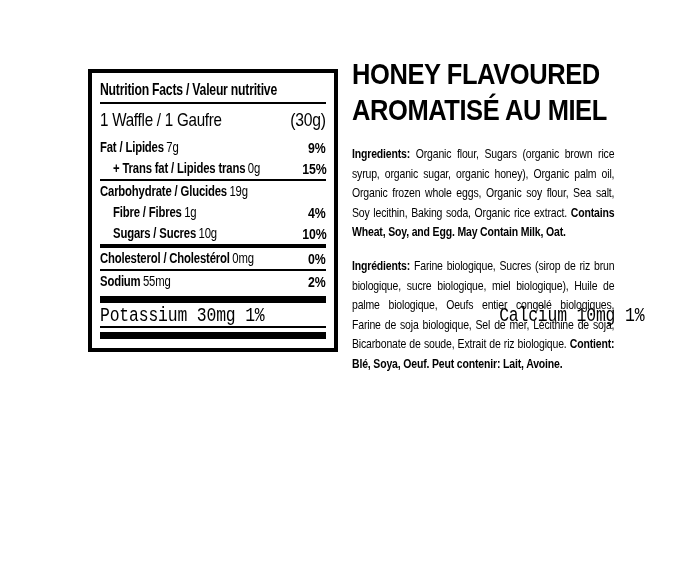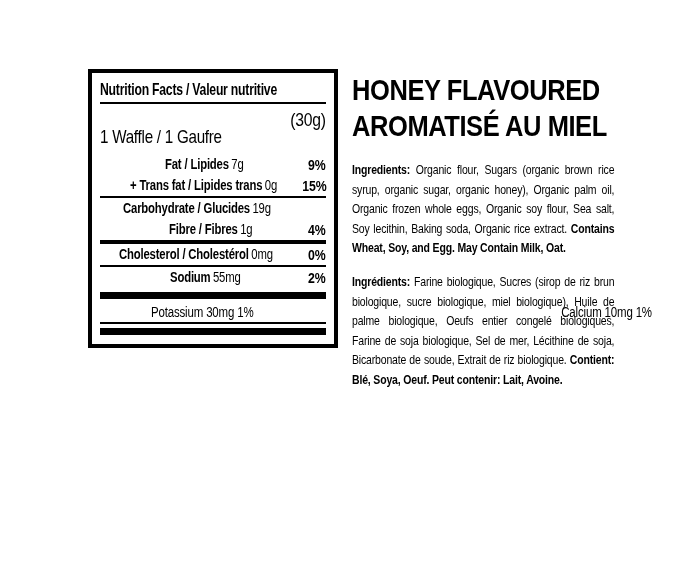--- a/index.html
+++ b/index.html
@@ -6,46 +6,46 @@
   body{width:700px;height:580px;font-family:"Liberation Sans",sans-serif;color:#000;}
   .canvas{position:relative;width:700px;height:580px;background:#fff;overflow:hidden;}
 
   
   .nfl{position:absolute;left:88px;top:69px;width:250px;border:4px solid #000;
        box-sizing:border-box;padding:7px 8px 7px;background:#fff;}
   .cell{display:inline-block;white-space:nowrap;transform-origin:0 50%;}
   .c82{transform:scaleX(0.82);}
   .nfl-title{border-bottom:2.5px solid #000;padding-bottom:3px;}
   .nfl-title .cell{font-size:16.5px;font-weight:bold;letter-spacing:-0.3px;transform:scaleX(0.74);}
-  .serving{position:relative;padding:22px 0 2px;font-size:18.5px;letter-spacing:-0.3px;height:24px;}
+  .serving{position:relative;padding:5px 0 2px;font-size:18.5px;letter-spacing:-0.3px;height:24px;}
   .serving .size{position:absolute;right:0;top:5px;display:inline-block;white-space:nowrap;
                  transform:scaleX(0.85);transform-origin:100% 50%;}
   .calrow{position:relative;margin-top:12px;height:34px;}
   .cal{font-size:21px;font-weight:bold;letter-spacing:-0.3px;border-bottom:3px solid #000;
        padding-bottom:3px;}
   .cal .amt{margin-left:5px;}
   .dv{position:absolute;right:0;bottom:3px;text-align:right;font-size:8.5px;line-height:10.5px;
       transform:scaleX(0.88);transform-origin:100% 100%;}
   .rows{margin-top:2px;}
-  .row{position:relative;padding:2.5px 0;font-size:13.8px;letter-spacing:-0.2px;line-height:16px;text-align:center;}
+  .row{position:relative;padding:2.5px 0;font-size:13.8px;letter-spacing:-0.2px;line-height:16px;}
   .row b{font-weight:bold;}
   .amt{margin-left:3px;font-weight:normal;}
   .pct{position:absolute;right:0;top:50%;font-size:14.5px;font-weight:bold;white-space:nowrap;
        transform:translateY(-50%) scaleX(0.85);transform-origin:100% 50%;}
   .indent{padding-left:13px;}
   .rule{border-top:2px solid #000;height:0;}
   .bar{height:7px;background:#000;margin:4px 0 2px;}
-  .mineral{font-size:14px;}
+  .mineral{font-size:20px;font-family:Liberation Mono, monospace;}
   .mineral .right{position:absolute;right:0;top:50%;display:inline-block;white-space:nowrap;
        transform:translateY(-50%) scaleX(0.82);transform-origin:100% 50%;}
   .fnotes{margin-top:4px;font-size:9.8px;line-height:12.5px;}
   .fnotes b{font-weight:bold;}
 
   
-  .right{position:absolute;left:352px;top:72px;width:262px;}
+  .right{position:absolute;left:352px;top:56px;width:262px;}
   .ptitle-line{font-size:30px;font-weight:bold;letter-spacing:-0.5px;line-height:36px;}
   .ptitle-line .cell{transform:scaleX(0.85);}
   .ing{width:330px;transform:scaleX(0.795);transform-origin:0 0;text-align:justify;
        font-size:13.2px;line-height:19.6px;letter-spacing:-0.2px;margin:0;}
   .ing b{font-weight:bold;}
   .ing-en{margin-top:16px;}
   .ing-fr{margin-top:14px;}
 </style>
 </head>
 <body>
@@ -80,20 +80,24 @@
 
       <div class="row">
         <span class="cell c82"><b>Carbohydrate / Glucides</b><span class="amt">19g</span></span>
       </div>
 
       <div class="row indent">
         <span class="cell c82"><b>Fibre / Fibres</b><span class="amt">1g</span></span>
         <span class="pct">4%</span>
       </div>
 
+      <div class="row indent">
+        <span class="cell c82"><b>Sugars / Sucres</b><span class="amt">10g</span></span>
+        <span class="pct">10%</span>
+      </div>
 
       <div class="rule"></div>
 
 
       <div class="rule"></div>
 
       <div class="row">
         <span class="cell c82"><b>Cholesterol / Cholestérol</b><span class="amt">0mg</span></span>
         <span class="pct">0%</span>
       </div>

